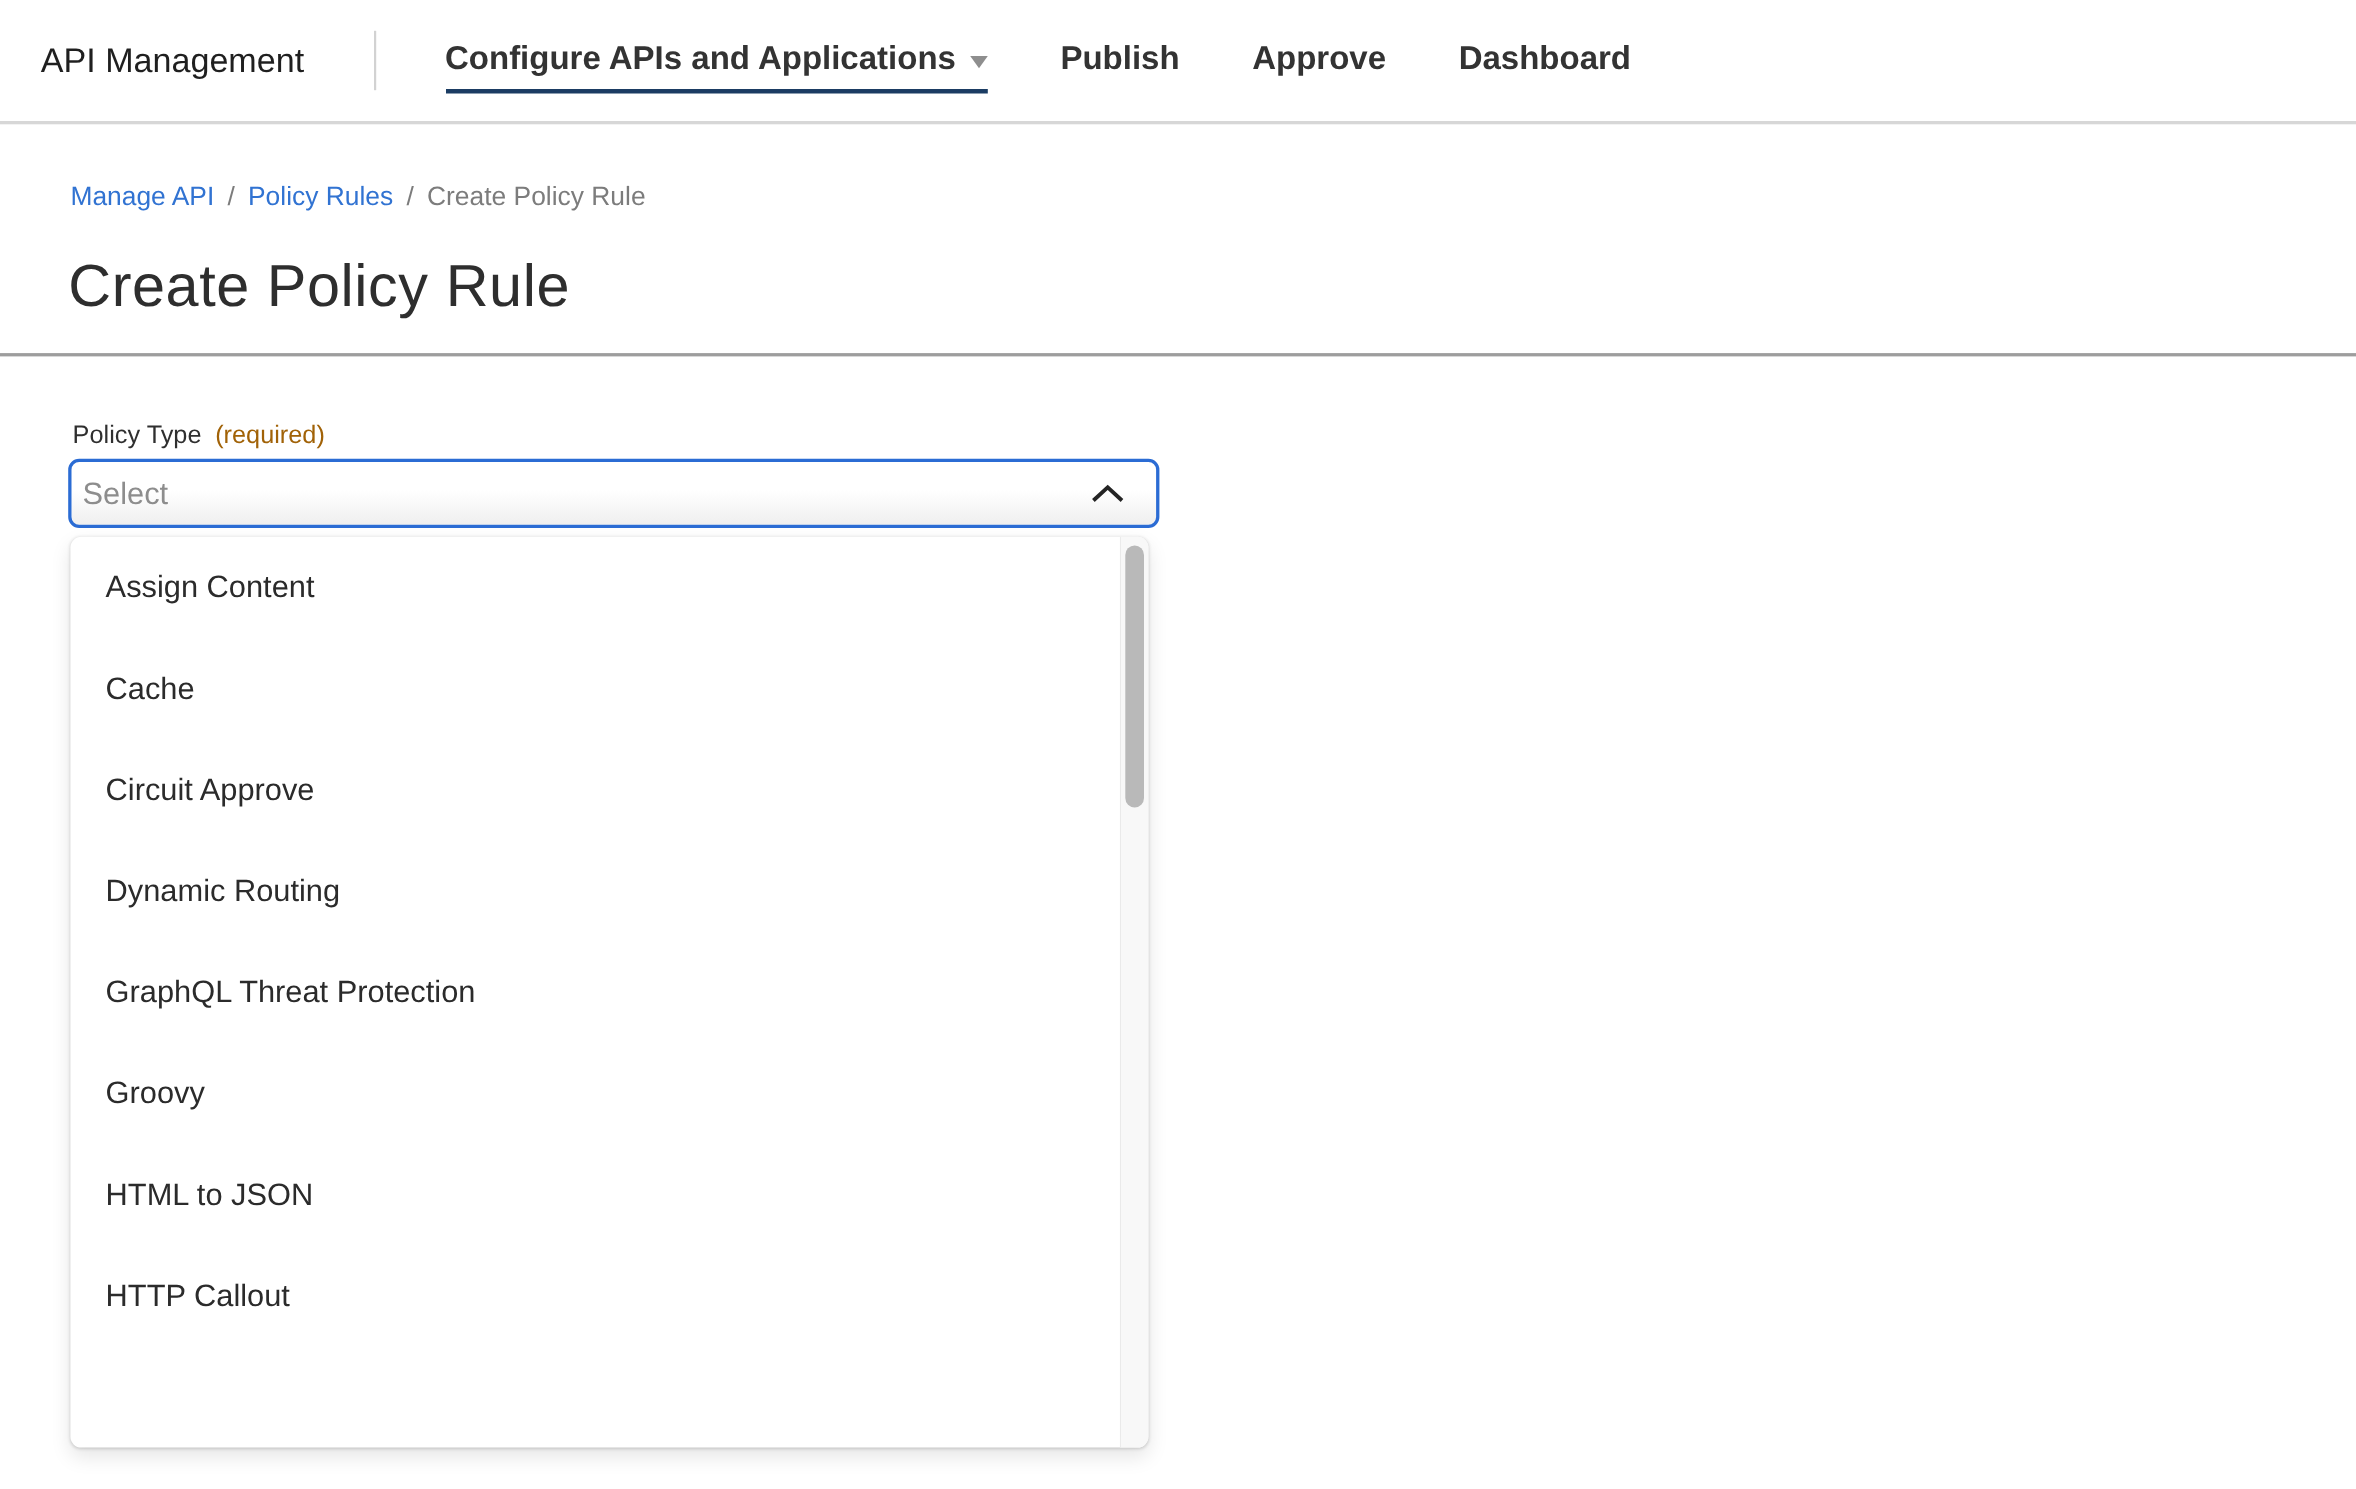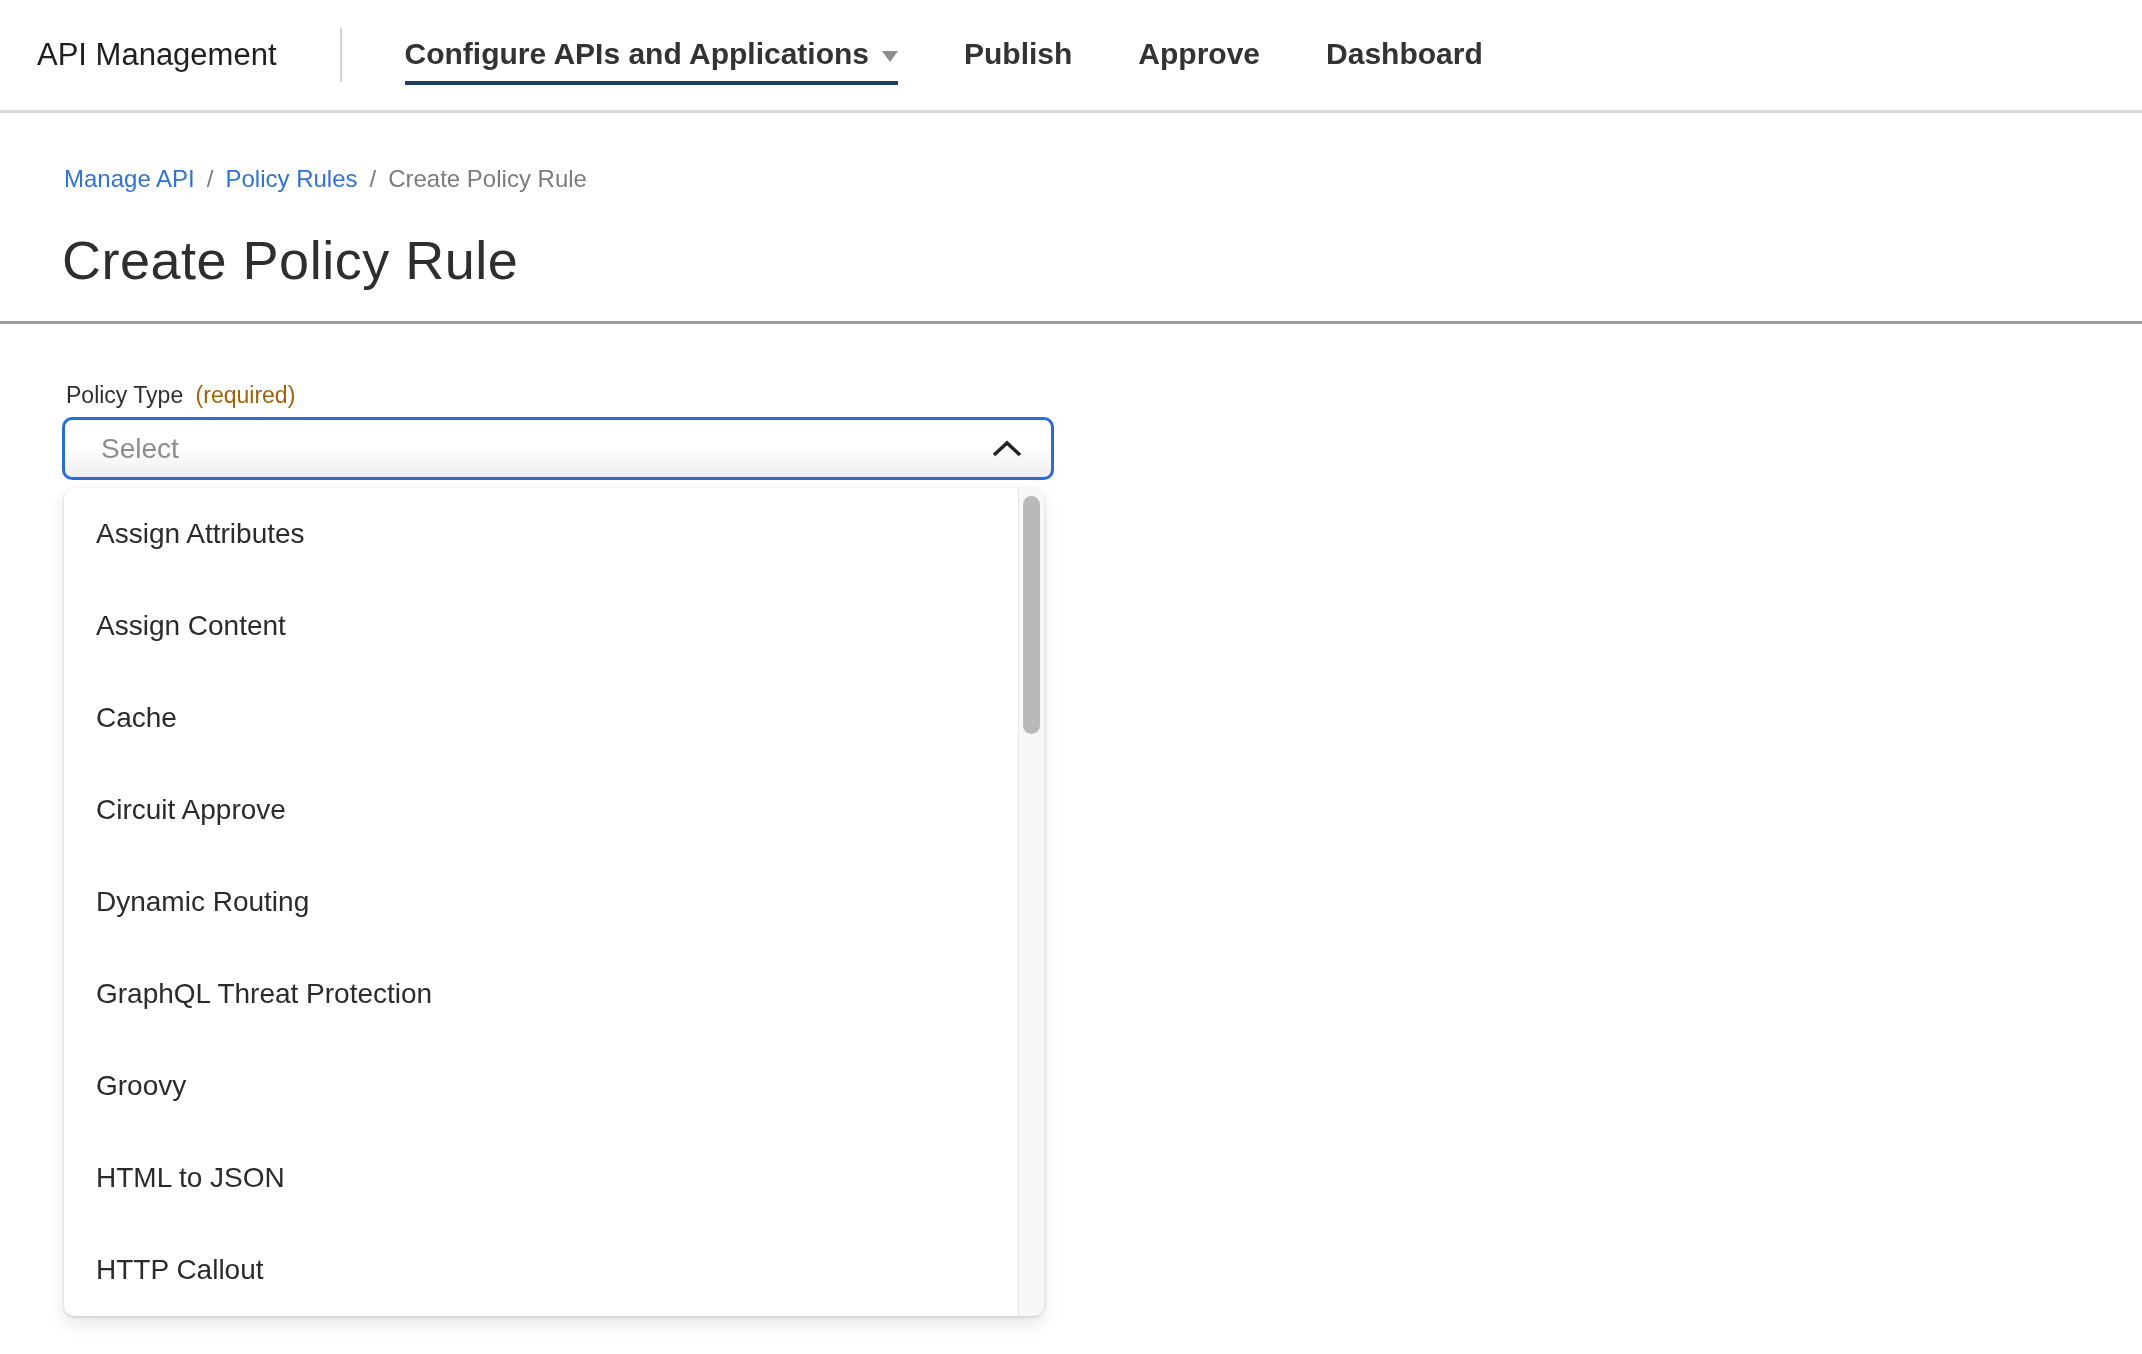--- a/index.html
+++ b/index.html
@@ -59,21 +59,21 @@
   .field-label { margin:58px 0 0 66px; font-size:23px; color:#2f2f2f; }
   .required-hint { color:#a16207; margin-left:6px; }
 
   .select-box {
     margin:8px 0 0 62px;
     width:992px; height:63px;
     border:3px solid #2b6cd4;
     border-radius:10px;
     background:linear-gradient(180deg,#ffffff 45%,#efefef 100%);
     display:flex; align-items:center; justify-content:space-between;
-    padding:0 28px 0 36px;
+    padding:0 28px 0 10px;
     cursor:pointer;
   }
   .select-placeholder { font-size:28px; color:#8d8d8d; }
   .chevron-up { display:flex; align-items:center; }
 
   
   .dropdown {
     position:relative;
     margin:8px 0 0 64px;
     width:980px; height:828px;
@@ -144,21 +144,20 @@
 <div class="select-box">
   <span class="select-placeholder">Select</span>
   <span class="chevron-up">
     <svg width="32" height="20" viewBox="0 0 32 20">
       <polyline points="3,16 16,4 29,16" fill="none" stroke="#242424" stroke-width="3.5"></polyline>
     </svg>
   </span>
 </div>
 
 <div class="dropdown">
-  <div class="option">Assign Attributes</div>
   <div class="option">Assign Content</div>
   <div class="option">Cache</div>
   <div class="option">Circuit Approve</div>
   <div class="option">Dynamic Routing</div>
   <div class="option">GraphQL Threat Protection</div>
   <div class="option">Groovy</div>
   <div class="option">HTML to JSON</div>
   <div class="option">HTTP Callout</div>
 
   <div class="scroll-track">

